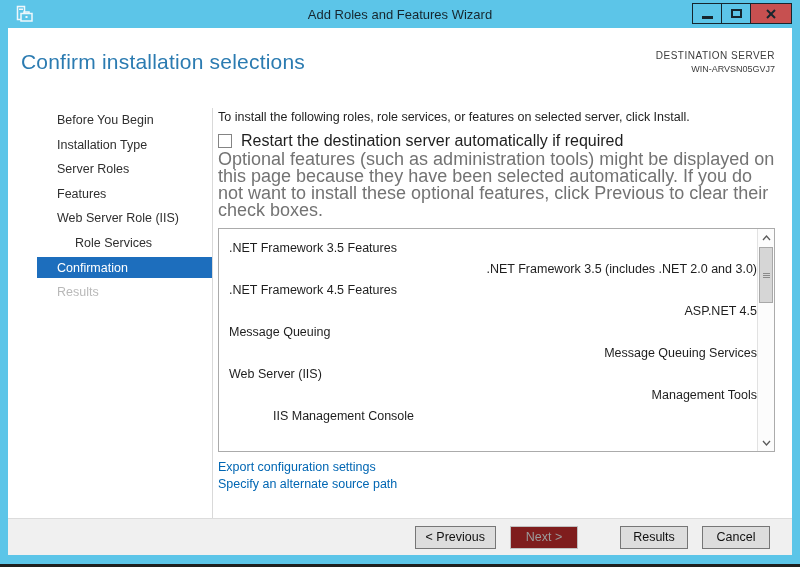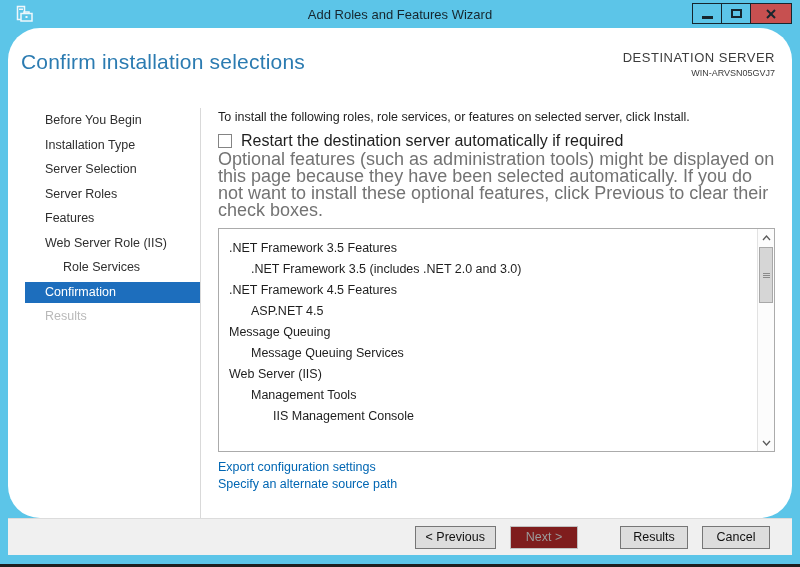--- a/index.html
+++ b/index.html
@@ -22,32 +22,32 @@
     width:30px; height:21px; border:1px solid #16262e;
     display:flex; align-items:center; justify-content:center;
     background:transparent; padding:0; cursor:pointer;
   }
   .win-btn + .win-btn { border-left-width:1px; margin-left:-1px; }
   .win-btn.close { width:42px; background:#c75050; }
   .glyph-min { width:11px; height:3px; background:#16262e; margin-top:8px; }
   .glyph-max { width:11px; height:9px; border:2px solid #16262e; }
 
   
-  .client { position:absolute; left:8px; right:8px; top:28px; height:490px; background:#ffffff;border-radius:32px; }
+  .client { position:absolute; left:8px; right:8px; top:28px; height:490px; background:#ffffff; }
 
   .page-title {
     position:absolute; left:13px; top:22px;
     font-size:21px; font-weight:300; color:#2b7bb1; letter-spacing:0.2px;
   }
   .dest { position:absolute; right:17px; top:22px; text-align:right; color:#3c3c3c; }
-  .dest-label { font-size:13px; letter-spacing:0.5px; }
+  .dest-label { font-size:10px; letter-spacing:0.5px; }
   .dest-name  { font-size:9px; margin-top:3px; }
 
   
-  .sidebar { position:absolute; left:0; top:80px; bottom:0; width:193px; border-right:1px solid #d9d9d9; }
+  .sidebar { position:absolute; left:12px; top:80px; bottom:0; width:193px; border-right:1px solid #d9d9d9; }
   .nav-item {
     height:24.5px; display:flex; align-items:center;
     padding-left:37px; font-size:12.5px; color:#2f2f2f; cursor:pointer;
   }
   .nav-item.child { padding-left:55px; }
   .nav-item.selected {
     margin-left:17px; padding-left:20px; height:21px;
     margin-top:2px; margin-bottom:1.5px;
     background:#1d6ebd; color:#ffffff;
   }
@@ -62,21 +62,21 @@
     position:absolute; left:210px; right:17px; top:123px;
     font-size:18px; color:#737373; line-height:17px;
   }
   .listbox {
     position:absolute; left:210px; right:17px; top:200px; height:224px;
     border:1px solid #ababab; background:#ffffff; overflow:hidden;padding-left:29px;
   }
   .list-inner { position:absolute; left:0; top:0; right:17px; bottom:0; padding-top:9px; overflow:hidden; }
   .list-row { height:21px; line-height:21px; font-size:12.5px; color:#1e1e1e; white-space:nowrap; }
   .ind-0 { padding-left:10px; }
-  .ind-1 { padding-left:32px; }
+  .ind-1 { padding-left:32px;text-align:right; }
   .ind-2 { padding-left:54px; }
 
   .scrollbar {
     position:absolute; right:0; top:0; bottom:0; width:17px;
     background:#fcfcfc; border-left:1px solid #e2e2e2;
   }
   .scroll-btn {
     position:absolute; left:0; right:0; height:17px;
     display:flex; align-items:center; justify-content:center; cursor:pointer;
   }
@@ -147,21 +147,20 @@
 
     <div class="page-title">Confirm installation selections</div>
     <div class="dest">
       <div class="dest-label">DESTINATION SERVER</div>
       <div class="dest-name">WIN-ARVSN05GVJ7</div>
     </div>
 
     <div class="sidebar">
       <div class="nav-item">Before You Begin</div>
       <div class="nav-item">Installation Type</div>
-      <div class="nav-item">Server Selection</div>
       <div class="nav-item">Server Roles</div>
       <div class="nav-item">Features</div>
       <div class="nav-item">Web Server Role (IIS)</div>
       <div class="nav-item child">Role Services</div>
       <div class="nav-item selected">Confirmation</div>
       <div class="nav-item disabled">Results</div>
     </div>
 
     <div class="intro">To install the following roles, role services, or features on selected server, click Install.</div>
 

